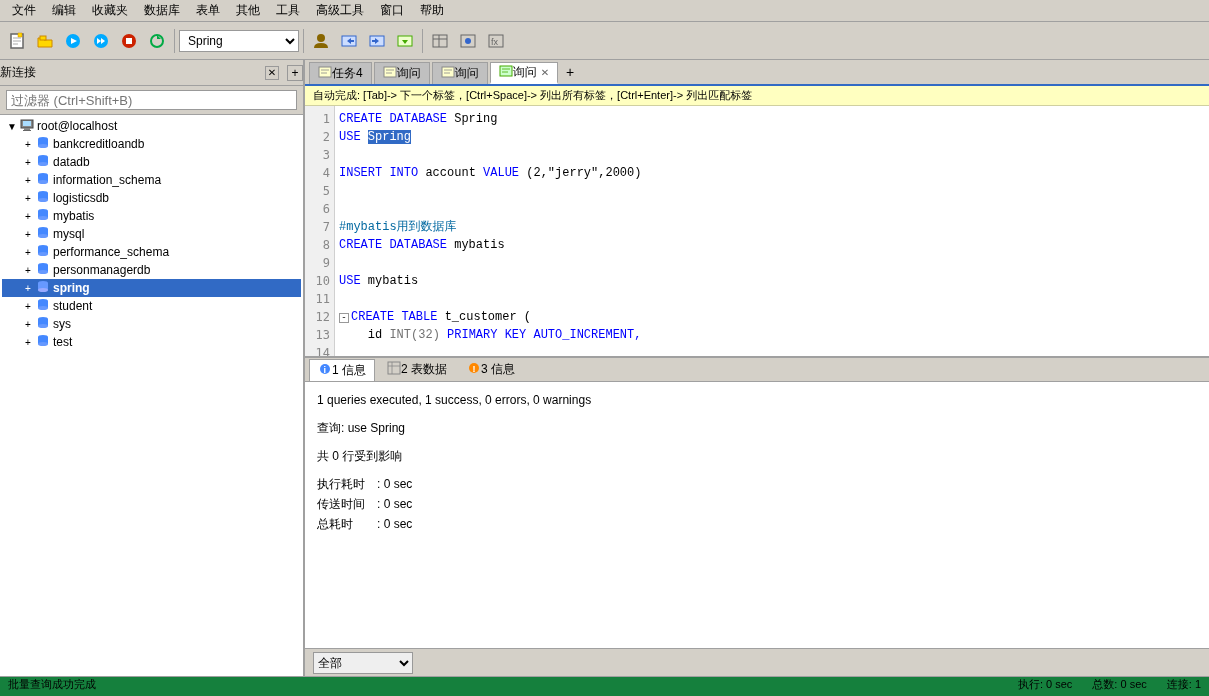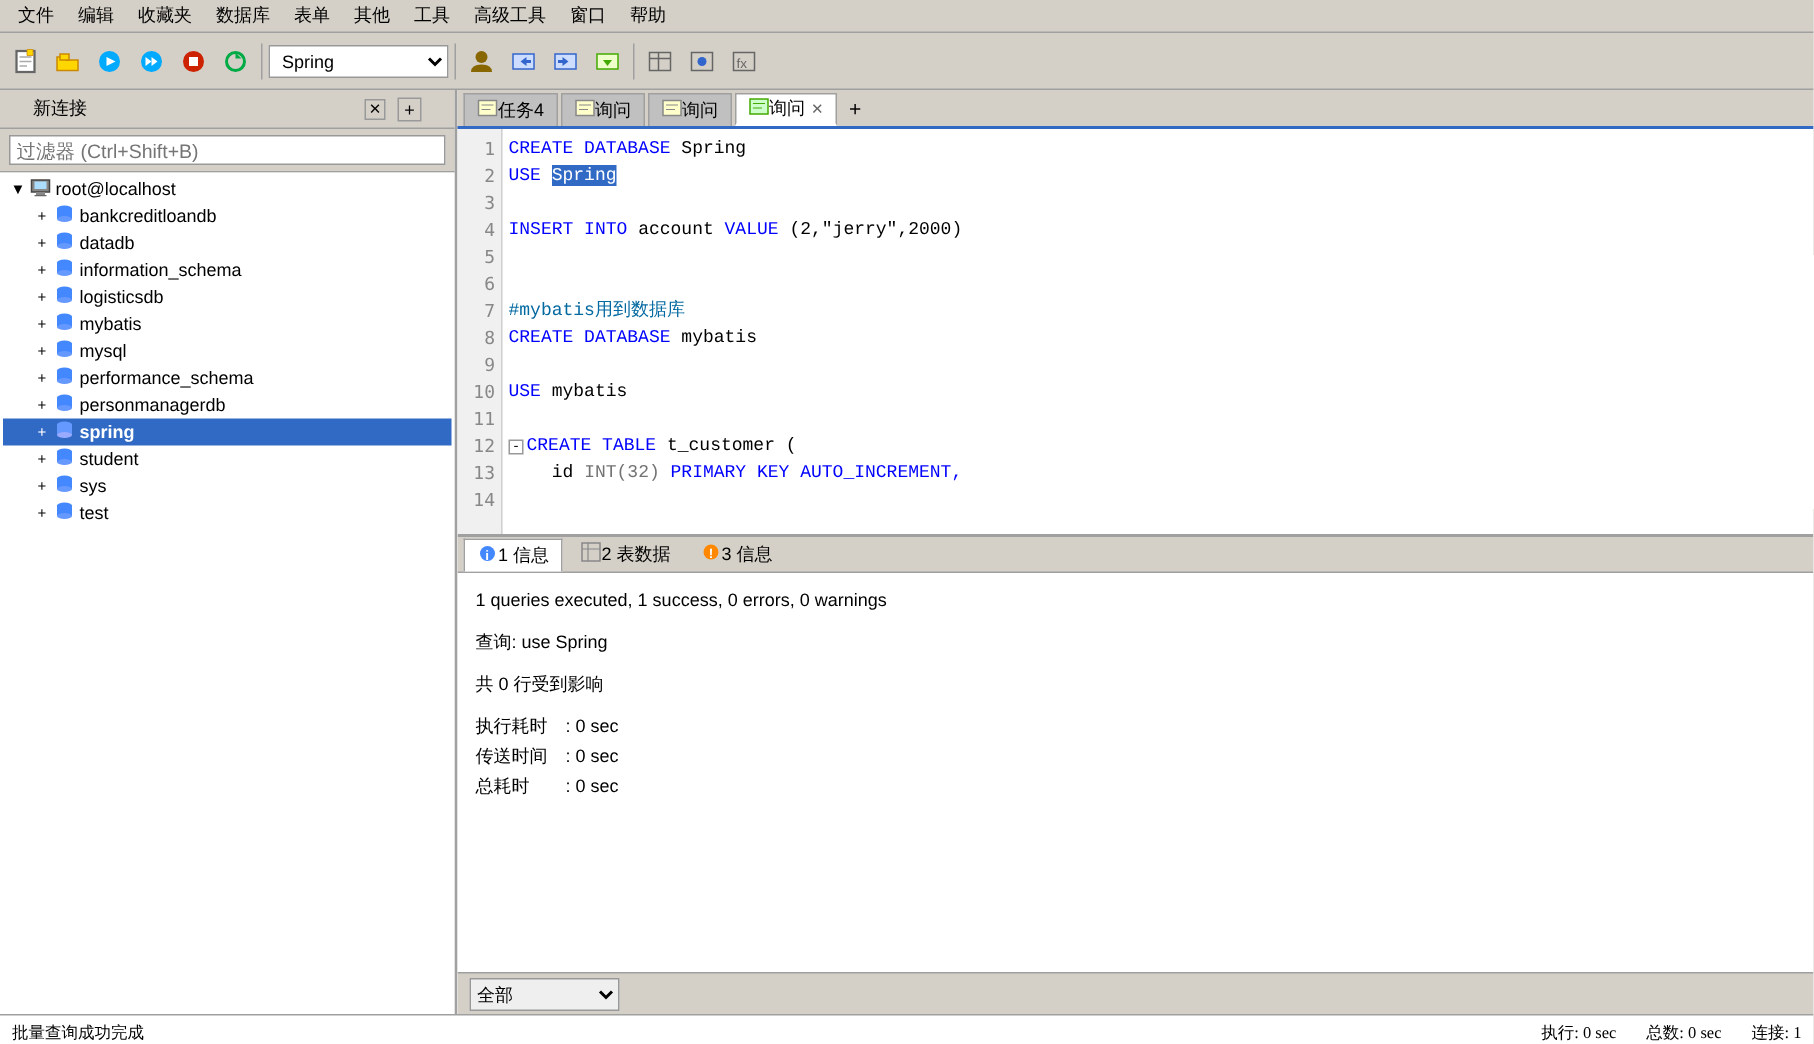--- a/index.html
+++ b/index.html
@@ -13,21 +13,21 @@
     .toolbar { background: #d4d0c8; height: 38px; display: flex; align-items: center; padding: 2px 4px; border-bottom: 1px solid #a0a0a0; gap: 2px; }
     .toolbar-btn { width: 26px; height: 26px; background: #d4d0c8; border: 1px solid transparent; cursor: pointer; display: flex; align-items: center; justify-content: center; font-size: 14px; }
     .toolbar-separator { width: 1px; height: 24px; background: #a0a0a0; margin: 0 2px; }
     .toolbar-dropdown { height: 22px; width: 120px; border: 1px solid #999; background: white; font-size: 12px; padding: 0 4px; }
 
     
     .main-layout { display: flex; height: calc(696px - 60px - 20px); }
 
     
     .sidebar { width: 305px; background: #f0f0f0; border-right: 2px solid #a0a0a0; display: flex; flex-direction: column; }
-    .sidebar-header { background: #d4d0c8; padding: 4px 22px; display: flex; align-items: center; justify-content: space-between; border-bottom: 1px solid #a0a0a0; }
+    .sidebar-header { background: #d4d0c8; padding: 4px 0; display: flex; align-items: center; justify-content: space-between; border-bottom: 1px solid #a0a0a0; }
     .sidebar-close-btn { width: 14px; height: 14px; background: #d4d0c8; border: 1px solid #999; cursor: pointer; display: flex; align-items: center; justify-content: center; font-size: 10px; }
     .sidebar-add-btn { width: 16px; height: 16px; background: #d4d0c8; border: 1px solid #999; cursor: pointer; display: flex; align-items: center; justify-content: center; font-size: 12px; margin-left: 4px; }
     .filter-bar { padding: 4px 6px; background: #d4d0c8; font-size: 11px; border-bottom: 1px solid #a0a0a0; }
     .filter-input { width: 100%; height: 20px; border: 1px solid #999; padding: 0 4px; font-size: 13px; background: white; }
     .tree-view { flex: 1; overflow-y: auto; background: white; padding: 2px; }
     .tree-item { display: flex; align-items: center; padding: 1px 2px; cursor: pointer; font-size: 12px; white-space: nowrap; }
     .tree-item.selected { background: #316ac5; color: white; }
     .tree-expand { width: 16px; height: 16px; display: flex; align-items: center; justify-content: center; font-size: 10px; }
     .tree-label { font-size: 12px; }
     .tree-label.bold { font-weight: bold; }
@@ -61,21 +61,21 @@
     .collapse-icon { display: inline-block; width: 10px; height: 10px; border: 1px solid #999; text-align: center; line-height: 9px; font-size: 9px; cursor: pointer; margin-right: 2px; }
 
     
     .result-panel { height: 320px; border-top: 2px solid #a0a0a0; display: flex; flex-direction: column; background: white; }
     .result-tabs { background: #d4d0c8; display: flex; align-items: center; padding: 2px 4px; border-bottom: 1px solid #a0a0a0; height: 24px; }
     .result-tab { display: flex; align-items: center; padding: 2px 8px; margin-right: 4px; cursor: pointer; font-size: 12px; }
     .result-tab.active { background: white; border: 1px solid #a0a0a0; border-bottom: none; }
     .result-content { flex: 1; overflow-y: auto; padding: 8px 12px; font-size: 12px; line-height: 20px; }
 
     
-    .status-bar { background: #ffffff; height: 20px; display: flex; align-items: flex-end; padding: 0 8px; border-top: 1px solid #a0a0a0; font-size: 11px; justify-content: space-between; font-family: Liberation Serif, serif; }
+    .status-bar { background: #15803d; height: 20px; display: flex; align-items: flex-start; padding: 0 8px; border-top: 1px solid #a0a0a0; font-size: 11px; justify-content: space-between; }
     .status-section { display: flex; align-items: center; gap: 20px; }
 
     
     .bottom-selector { background: #d4d0c8; height: 28px; display: flex; align-items: center; padding: 2px 8px; border-top: 1px solid #a0a0a0; }
     .bottom-select { height: 22px; width: 100px; border: 1px solid #999; font-size: 12px; }
 
     .sidebar-header-row { display: flex; align-items: center; gap: 4px; }
   </style>
 </head>
 <body>
@@ -390,20 +390,23 @@
               <line x1="3" y1="5" x2="11" y2="5" stroke="#44aa00" stroke-width="0.8"></line>
               <line x1="3" y1="8" x2="9" y2="8" stroke="#44aa00" stroke-width="0.8"></line>
             </svg>
         </span>
         <span>询问</span>
         <span class="tab-close">✕</span>
       </div>
       <button class="tab-add">+</button>
     </div>
 
+    <div class="hint-bar">
+      <span>自动完成: [Tab]-&gt; 下一个标签，[Ctrl+Space]-&gt; 列出所有标签，[Ctrl+Enter]-&gt; 列出匹配标签</span>
+    </div>
 
     <div style="flex:1; display:flex; flex-direction:column; overflow:hidden;">
       <div class="editor-area" style="flex:1; overflow:auto;">
         <div class="line-numbers">
           <div>1</div>
             <div>2</div>
             <div>3</div>
             <div>4</div>
             <div>5</div>
           <div>6</div>

